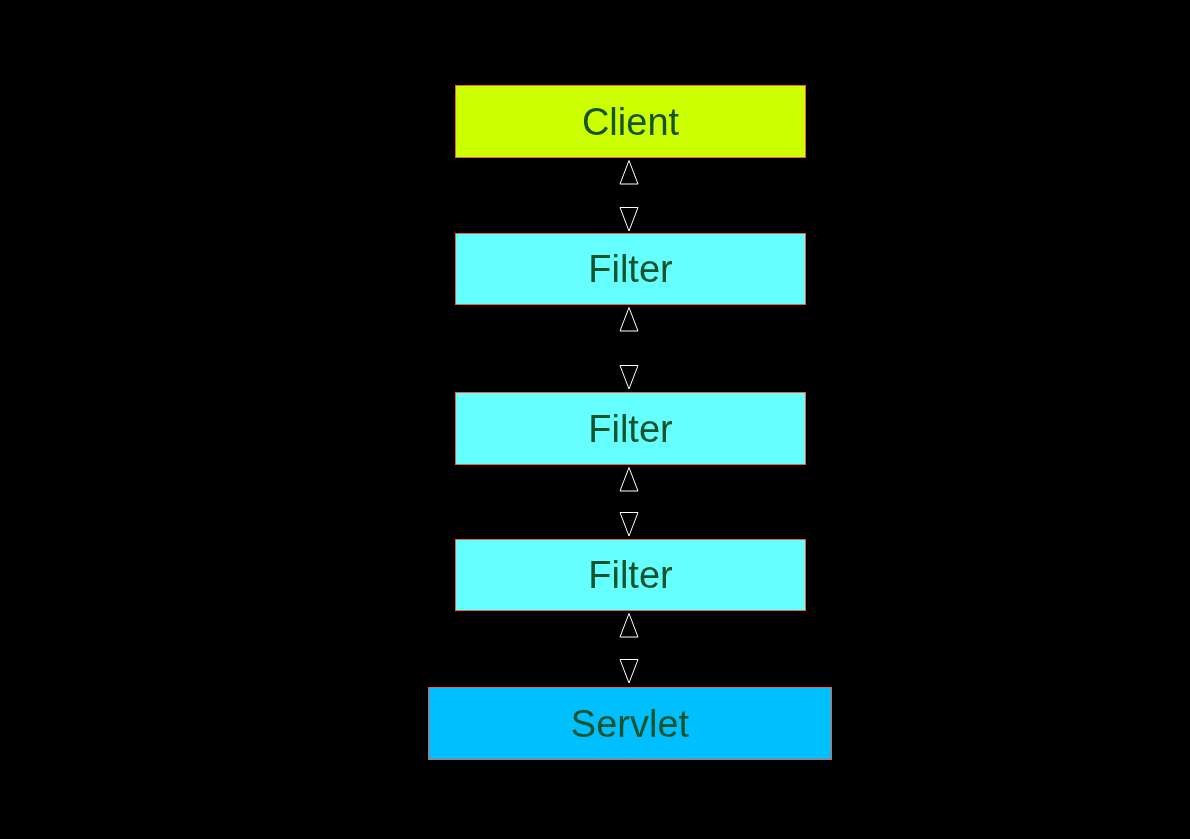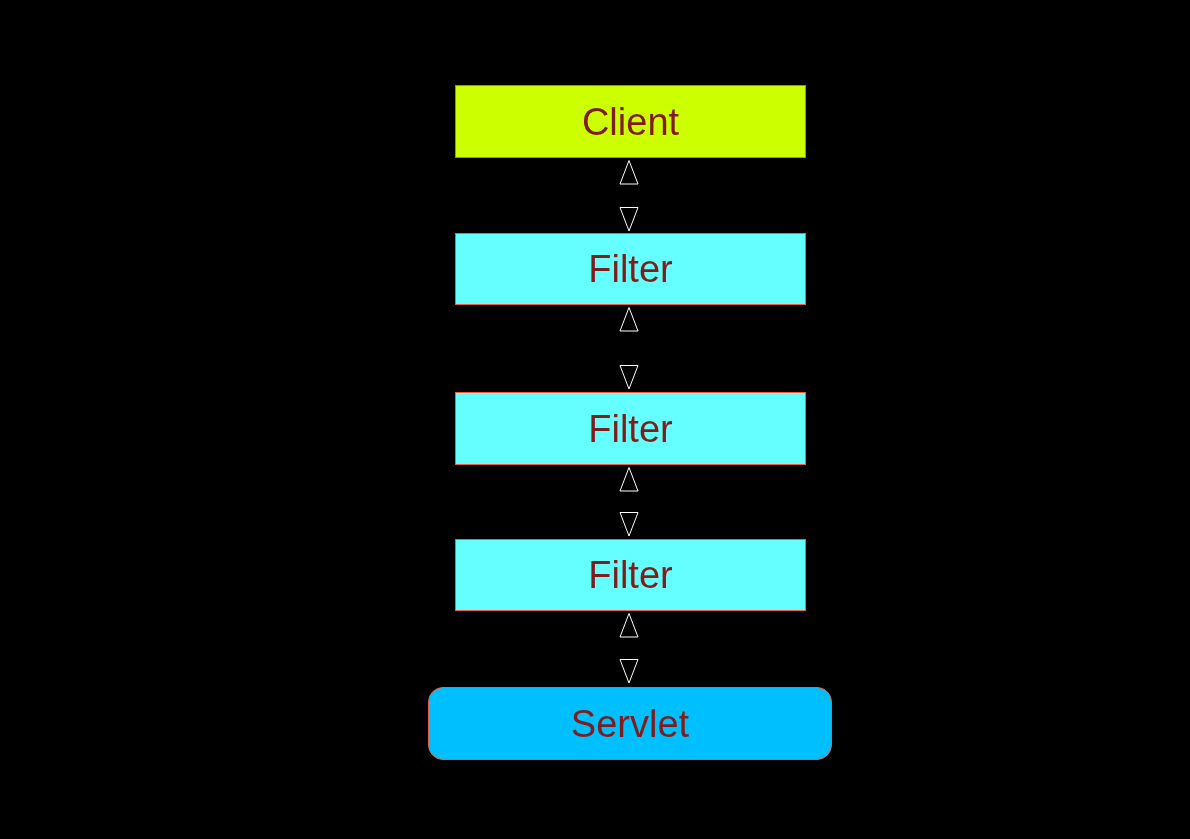--- a/index.html
+++ b/index.html
@@ -19,21 +19,21 @@
     position: absolute;
     box-sizing: border-box;
     border: 1px solid #ee5f47;
     display: flex;
     align-items: center;
     justify-content: center;
   }
   .node .label {
     font-size: 38px;
     line-height: 1;
-    color: #7f1d1d;
+    color: #14532d;
     white-space: nowrap;
   }
   #node-client  { left: 455px; top:  85px; width: 351px; height: 73px; }
   #node-filter1 { left: 455px; top: 233px; width: 351px; height: 72px; }
   #node-filter2 { left: 455px; top: 392px; width: 351px; height: 73px; }
   #node-filter3 { left: 455px; top: 539px; width: 351px; height: 72px; }
   #node-servlet { left: 428px; top: 687px; width: 404px; height: 73px; }
 
   .arrow {
     position: absolute;
@@ -97,17 +97,17 @@
     <span class="label">Filter</span>
   </div>
 
   <svg class="arrow" id="arrow-up-4" viewBox="0 0 20 25">
     <polygon points="10,0.5 19,24 1,24"></polygon>
   </svg>
   <svg class="arrow" id="arrow-down-4" viewBox="0 0 20 25">
     <polygon points="1,0.5 19,0.5 10,24"></polygon>
   </svg>
 
-  <div class="node" id="node-servlet" style="background-color: rgb(0, 191, 255); border-radius: 15px;">
+  <div class="node" id="node-servlet" style="background-color: rgb(0, 191, 255);">
     <span class="label">Servlet</span>
   </div>
 
 </div>
 
 </body></html>

